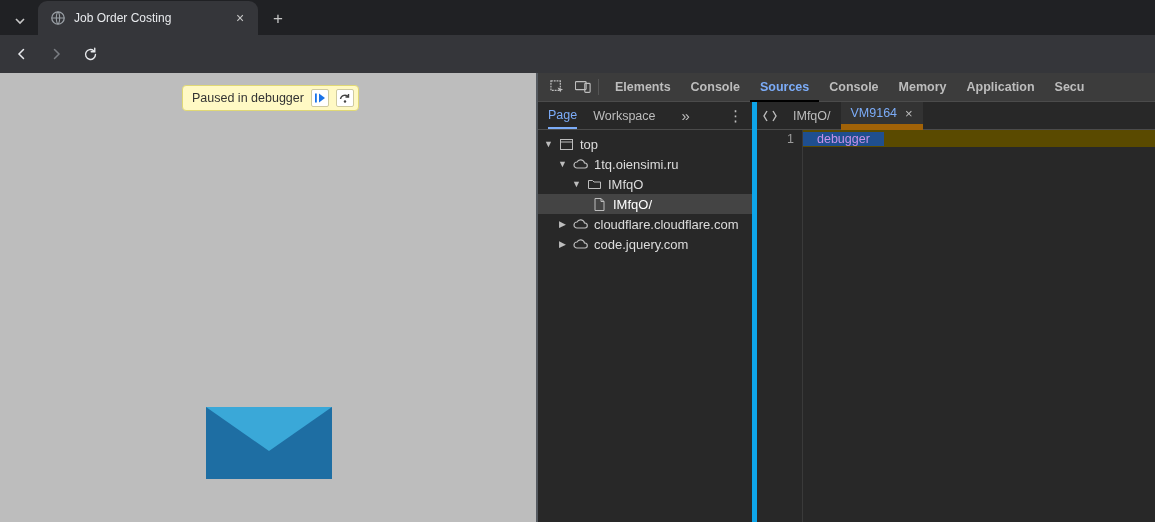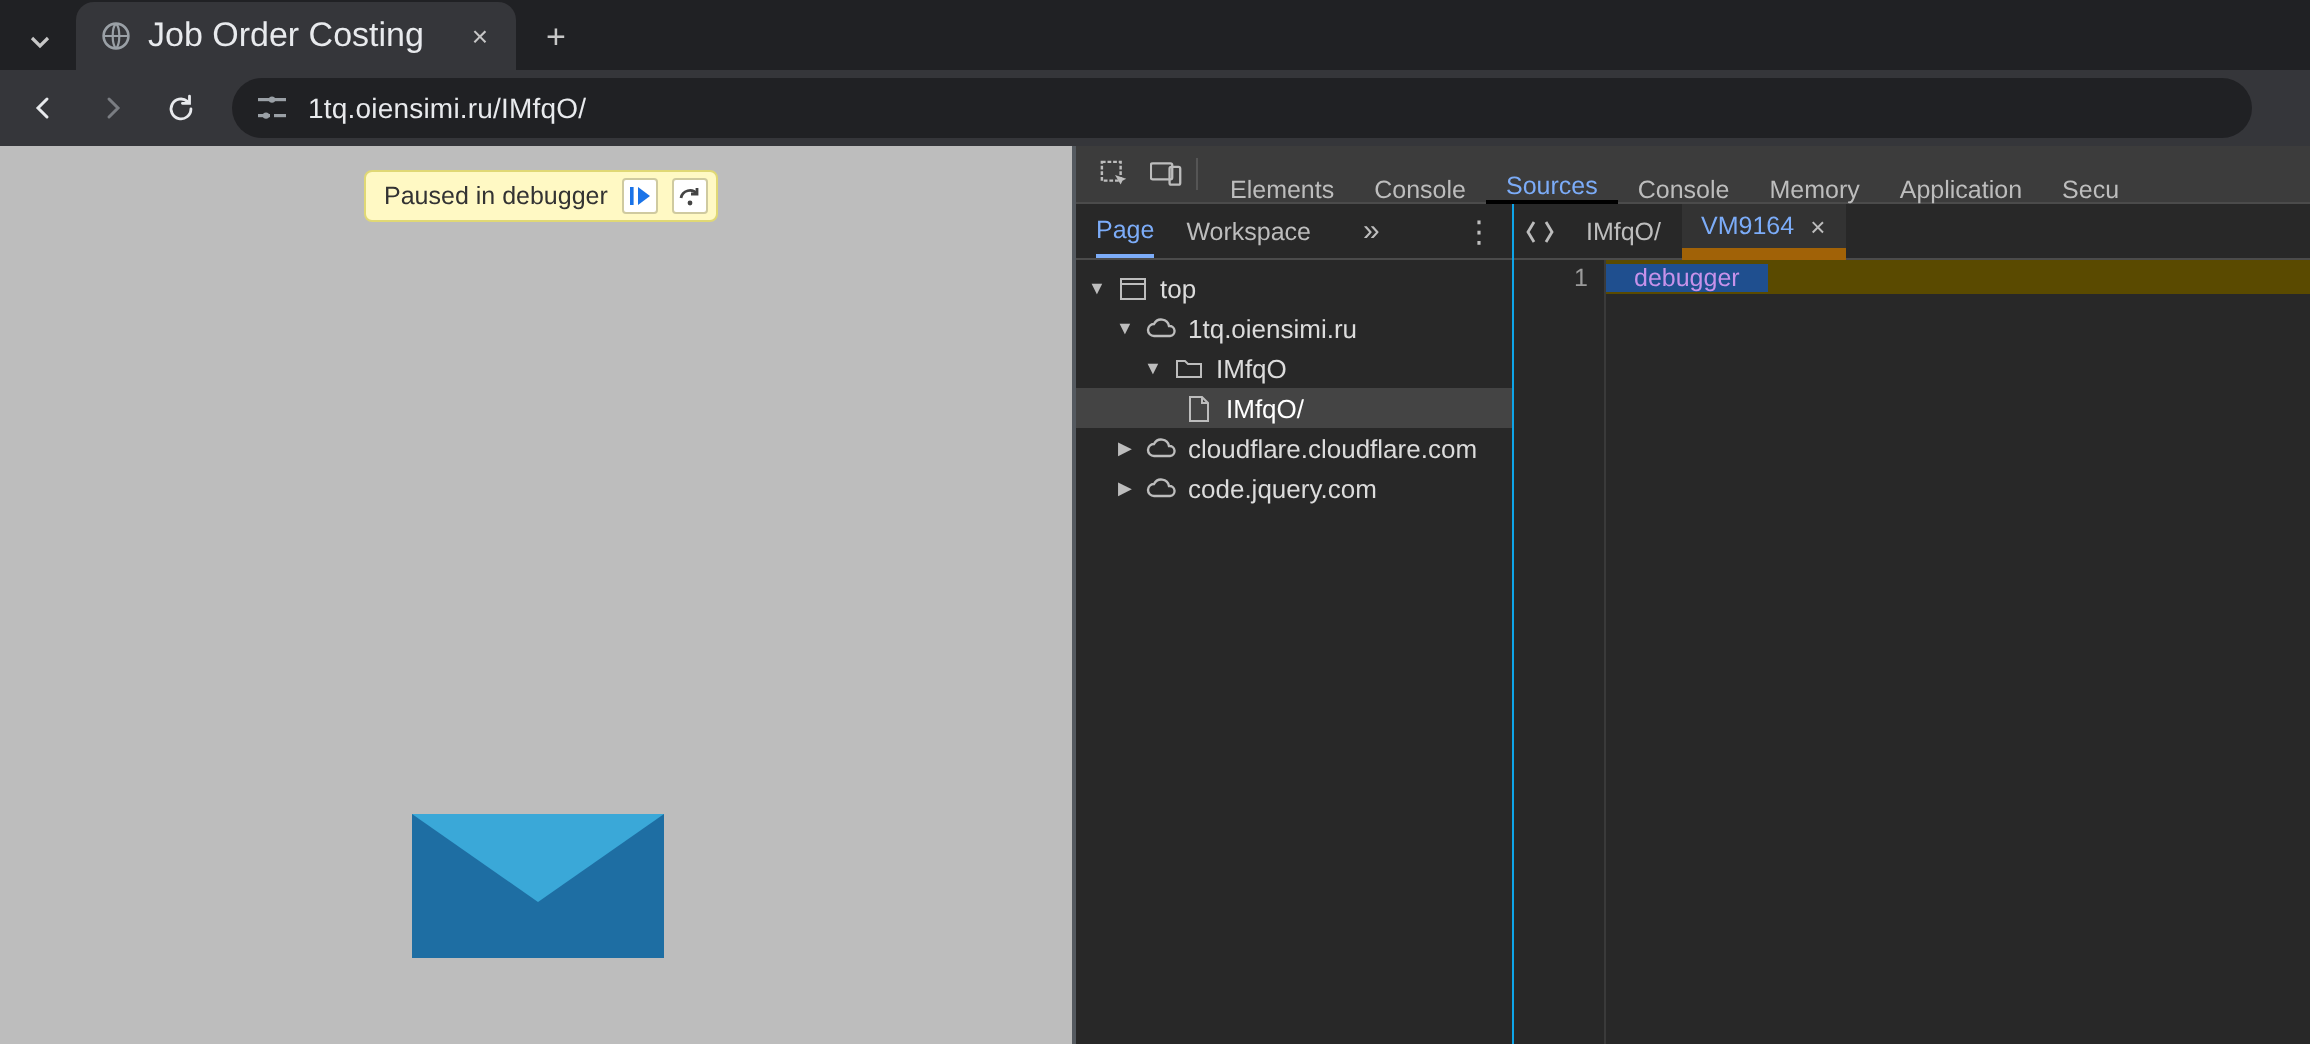--- a/index.html
+++ b/index.html
@@ -3,21 +3,21 @@
 <meta charset="utf-8">
 <style>
 * { margin:0; padding:0; box-sizing:border-box; font-family:"Segoe UI",Arial,sans-serif; }
 body { background:#202124; width:1155px; height:522px; overflow:hidden; color:#e8eaed; }
 
 
 .titlebar { height:35px; display:flex; background:#202124; align-items:flex-end; }
 .tab-dd { width:28px; height:28px; margin:4px 4px 0 6px; border-radius:6px; display:flex; align-items:center; justify-content:center; color:#c7c7c7; }
 .tab { height:34px; background:#35363a; border-radius:9px 9px 0 0; display:flex; align-items:center; padding:0 10px 0 12px; gap:8px; min-width:220px; }
 .tab .fav { width:16px; height:16px; }
-.tab .title { font-size:17px; color:#e8eaed; flex:1; white-space:nowrap; overflow:hidden; }
+.tab .title { font-size:12px; color:#e8eaed; flex:1; white-space:nowrap; overflow:hidden; }
 .tab .close { width:16px; height:16px; display:flex; align-items:center; justify-content:center; color:#c7c7c7; font-size:14px; }
 .newtab { width:28px; height:28px; display:flex; align-items:center; justify-content:center; color:#c7c7c7; margin-left:6px; margin-bottom:2px; font-size:17px; }
 
 .toolbar { height:38px; background:#35363a; display:flex; align-items:center; padding:0 8px; gap:6px; }
 .tbtn { width:28px; height:28px; display:flex; align-items:center; justify-content:center; color:#9aa0a6; border-radius:14px; }
 .tbtn.enabled { color:#e8eaed; }
 .omnibox { flex:0 0 auto; margin-left:6px; height:30px; background:#202124; border-radius:16px; display:flex; align-items:center; padding:0 12px; gap:10px; width:1010px; }
 .omni-icon { color:#9aa0a6; display:flex; }
 .omni-text { font-size:14px; color:#e8eaed; letter-spacing:.1px; }
 
@@ -28,26 +28,26 @@
 .paused-pill .lbl { color:#333; font-size:12.5px;text-align:right; }
 .pbtn { width:18px; height:18px; background:#fff; border:1px solid #cfcaa0; border-radius:2px; display:flex; align-items:center; justify-content:center; }
 
 .envelope { position:absolute; top:334px; left:206px; width:126px; height:72px; }
 
 
 .devtools { flex:1; display:flex; flex-direction:column; background:#282828; }
 .dt-tabbar { height:29px; background:#3c3c3c; border-bottom:1px solid #4b4b4b; display:flex; align-items:center; padding-left:6px; font-size:12.5px; color:#bdbdbd; }
 .dt-tabbar .ic { width:26px; height:26px; display:flex; align-items:center; justify-content:center; color:#bdbdbd; }
 .dt-tabbar .sep { width:1px; height:16px; background:#555; margin:0 6px 0 2px; }
-.dt-tab { padding:0 10px; height:29px; display:flex; align-items:flex-end; cursor:default; }
+.dt-tab { padding:0 10px; height:29px; display:flex; align-items:center; cursor:default;font-weight:bold; }
 .dt-tab.active { color:#7cacf8; border-bottom:2px solid #000000; margin-bottom:-1px; }
 
 .dt-body { flex:1; display:flex; }
 
-.navigator { width:219px; background:#282828; border-right:1px solid #0ea5e9; display:flex; flex-direction:column; }
+.navigator { width:219px; background:#282828; border-right:5px solid #0ea5e9; display:flex; flex-direction:column; }
 .nav-head { height:28px; border-bottom:1px solid #4b4b4b; display:flex; align-items:center; font-size:12.5px; color:#bdbdbd; padding-left:10px; gap:16px; position:relative; }
 .nav-head .navtab.active { color:#7cacf8; border-bottom:2px solid #7cacf8; padding-bottom:5px; margin-bottom:-6px; }
 .nav-head .more { margin-left:10px; font-size:15px; }
 .nav-head .kebab { position:absolute; right:8px; font-size:15px; color:#bdbdbd; letter-spacing:1px; }
 
 .tree { padding-top:4px; font-size:13px; color:#dcdcdc; }
 .tree-row { height:20px; display:flex; align-items:center; gap:6px; padding-right:4px; }
 .tree-row.sel { background:#444444; }
 .tw { display:inline-block; width:9px; text-align:center; color:#bdbdbd; font-size:9px; }
 .ic-slot { width:15px; height:15px; display:flex; align-items:center; justify-content:center; }
@@ -99,33 +99,20 @@
     <svg width="18" height="18" viewBox="0 0 24 24">
         <path d="M10 6l6 6-6 6" stroke="#7a7d82" stroke-width="2" fill="none" stroke-linecap="round"></path>
       </svg>
   </div>
   <div class="tbtn enabled">
     <svg width="17" height="17" viewBox="0 0 24 24">
         <path d="M19 12a7 7 0 1 1-2.5-5.4" stroke="#e8eaed" stroke-width="2" fill="none" stroke-linecap="round"></path>
         <path d="M18 3v5h-5" stroke="#e8eaed" stroke-width="2" fill="none" stroke-linecap="round"></path>
       </svg>
   </div>
-  <div class="omnibox">
-    <span class="omni-icon">
-      <svg width="16" height="16" viewBox="0 0 16 16">
-          <rect x="1" y="3" width="6" height="1.6" fill="#9aa0a6"></rect>
-          <rect x="9" y="3" width="6" height="1.6" fill="#9aa0a6"></rect>
-          <circle cx="8" cy="3.8" r="1.6" fill="#9aa0a6"></circle>
-          <rect x="1" y="11" width="6" height="1.6" fill="#9aa0a6"></rect>
-          <rect x="9" y="11" width="6" height="1.6" fill="#9aa0a6"></rect>
-          <circle cx="5" cy="11.8" r="1.6" fill="#9aa0a6"></circle>
-        </svg>
-    </span>
-    <span class="omni-text">1tq.oiensimi.ru/IMfqO/</span>
-  </div>
 </div>
 
 <div class="content">
 
   <div class="page">
     <div class="paused-pill">
       <span class="lbl">Paused in debugger</span>
       <span class="pbtn">
         <svg width="12" height="12" viewBox="0 0 12 12">
             <rect x="1" y="1.5" width="1.8" height="9" fill="#1a73e8"></rect>

